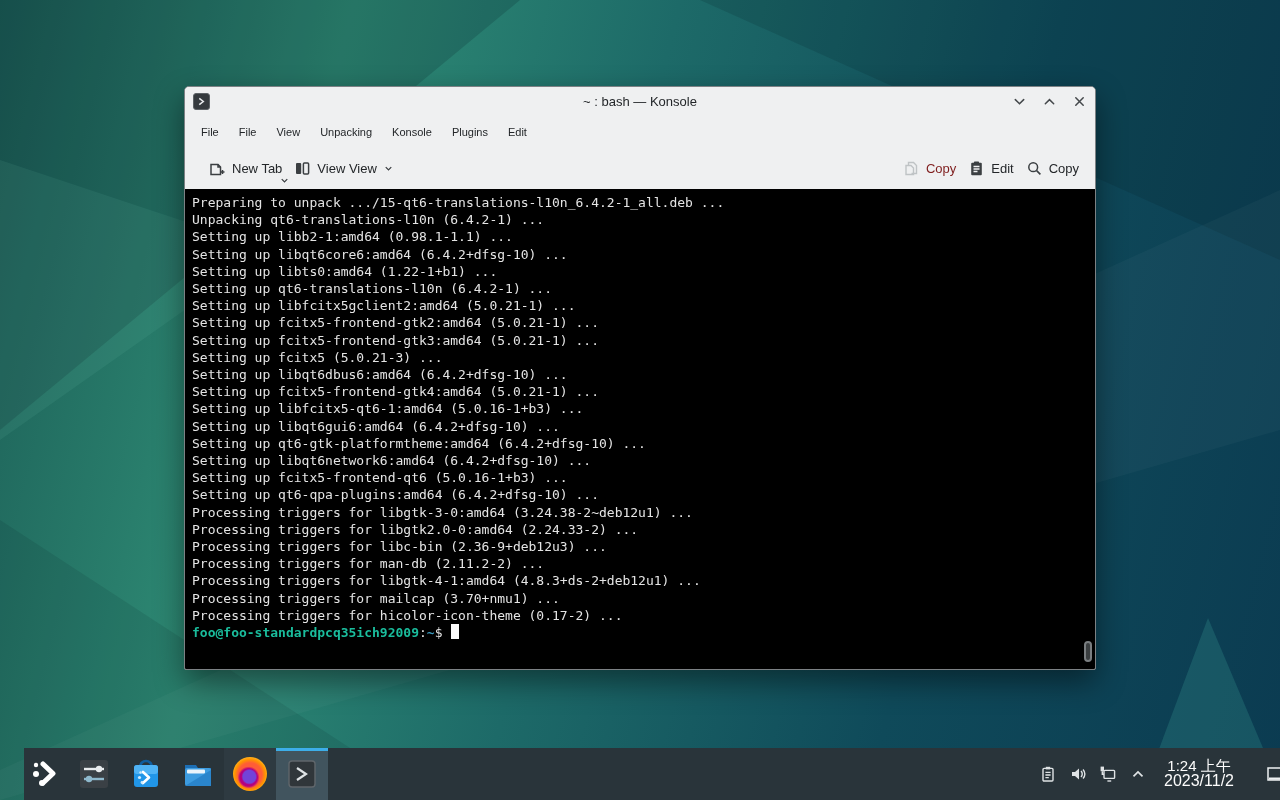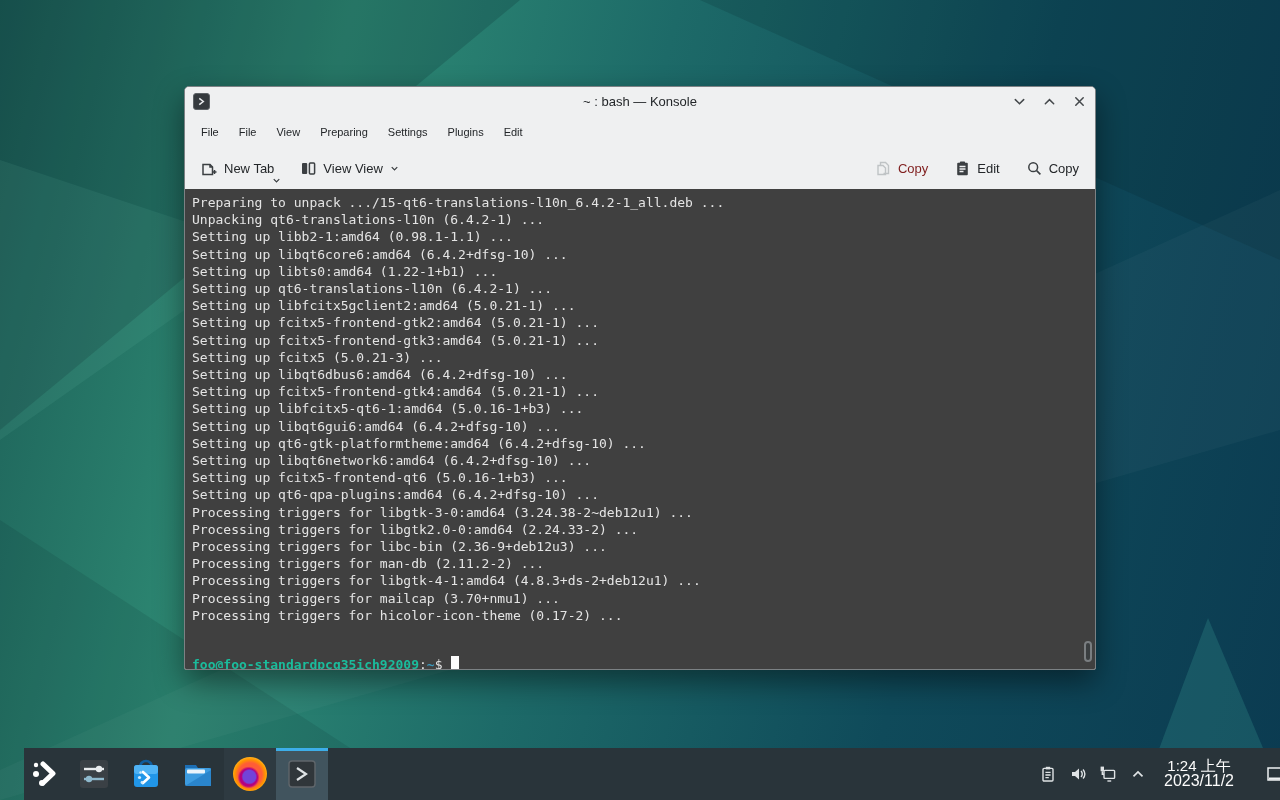--- a/index.html
+++ b/index.html
@@ -37,41 +37,41 @@
   .win-btn { width:16px; height:16px; display:flex; align-items:center; justify-content:center; cursor:pointer; }
   .win-btn svg { width:13px; height:13px; stroke:#44484b; stroke-width:1.6; fill:none; stroke-linecap:round; }
 
   .menubar {
     height:31px; display:flex; align-items:center; padding:0 6px;
     font-size:11px; color:#232629; flex:0 0 auto;
   }
   .menu-item { display:inline-block; padding:5px 10px; cursor:default; }
 
   .toolbar {
-    height:42px; display:flex; align-items:center; padding:0 10px; gap:14px;
-    font-size:13px; color:#232629; flex:0 0 auto;
+    height:42px; display:flex; align-items:center; padding:0 10px; gap:0;
+    font-size:13px; color:#232629; flex:0 0 auto;margin-left:8px;
   }
   .tb-btn { display:flex; align-items:center; gap:6px; padding:6px 6px; position:relative; border-radius:3px; }
   .tb-btn svg.tb-ic { width:17px; height:17px; }
   .tb-caret { width:11px; height:11px; }
   .tb-caret.under { position:absolute; right:-2px; bottom:-3px; }
   .tb-spacer { flex:1; }
   .tb-btn.disabled { color:#7f1d1d; }
 
   
   .terminal {
-    flex:1; background:#404040; position:relative;
+    flex:1; background:#000000; position:relative;
     padding:5px 10px 0 7px; overflow:hidden;
   }
   .term-text {
     font-family:"DejaVu Sans Mono", monospace; font-size:13px; line-height:17.2px;
     color:#e4e4e4; white-space:pre;
   }
   .term-line { white-space:pre; }
-  .prompt-line { white-space:pre;margin-top:32px; }
+  .prompt-line { white-space:pre; }
   .p-host { color:#1abc9c; font-weight:bold; }
   .p-colon { color:#e4e4e4; }
   .p-path { color:#3a9bc0; font-weight:bold; }
   .p-dollar { color:#e4e4e4; }
   .cursor-block { display:inline-block; width:8px; height:15px; background:#fcfcfc; vertical-align:-2px; margin-left:9px; }
   .scroll-thumb {
     position:absolute; right:3px; bottom:7px; width:8px; height:21px;
     border:2px solid #7a7e81; border-radius:5px; background:#3a3e40;
   }
 
@@ -143,22 +143,22 @@
             <path d="M3 3 L11 11 M11 3 L3 11"></path>
           </svg>
       </div>
     </div>
   </div>
 
   <div class="menubar">
       <div class="menu-item">File</div>
       <div class="menu-item">File</div>
       <div class="menu-item">View</div>
-      <div class="menu-item">Preparing</div>
-      <div class="menu-item">Settings</div>
+      <div class="menu-item">Unpacking</div>
+      <div class="menu-item">Konsole</div>
       <div class="menu-item">Plugins</div>
       <div class="menu-item">Edit</div>
     </div>
 
   <div class="toolbar">
     <div class="tb-btn">
       <svg class="tb-ic" viewBox="0 0 17 17">
         <path d="M2 4.5 h7 l2.5 2.5 v7.5 h-9.5 z" fill="none" stroke="#3b3f42" stroke-width="1.5"></path>
         <path d="M9 4.5 v2.5 h2.5" fill="none" stroke="#3b3f42" stroke-width="1.5"></path>
         <path d="M11.5 12 h4 M13.5 10 v4" stroke="#3b3f42" stroke-width="1.5"></path>

